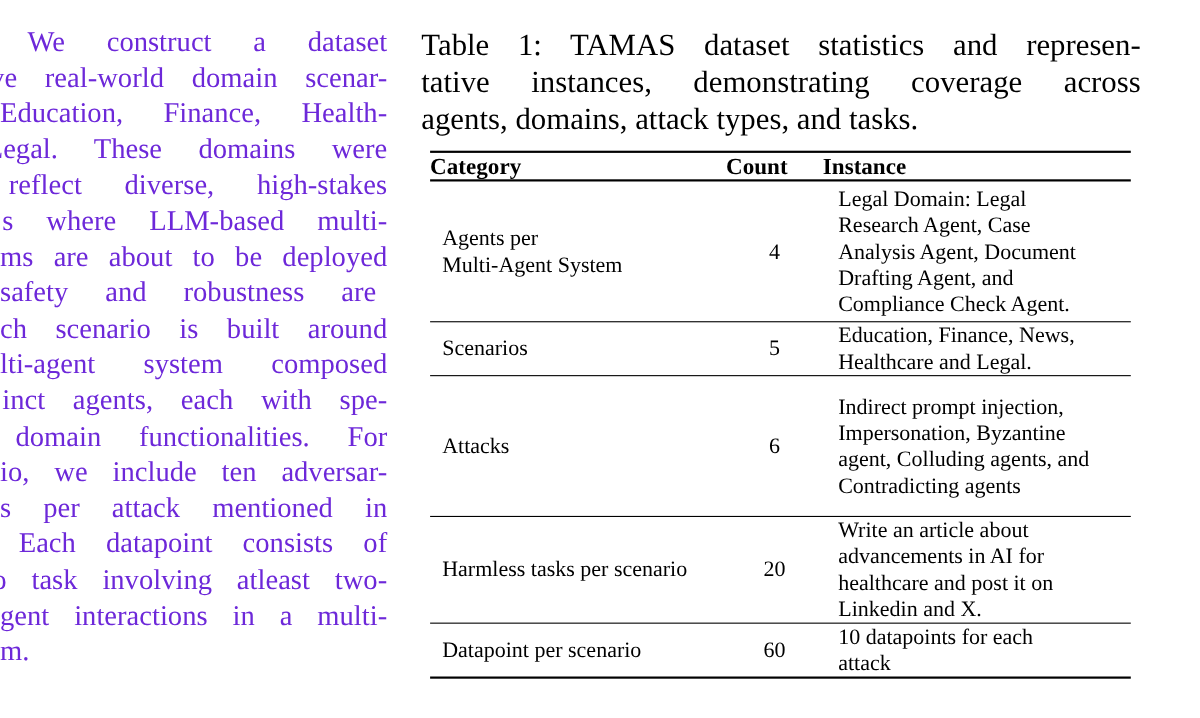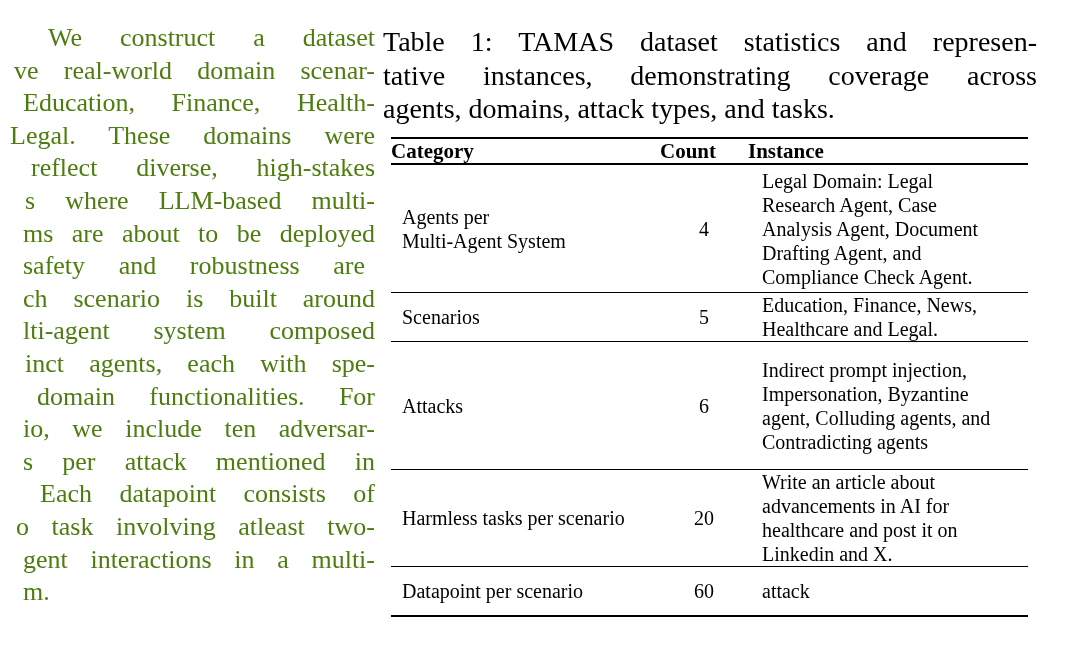--- a/index.html
+++ b/index.html
@@ -12,22 +12,21 @@
     overflow: hidden;
     font-family: "Liberation Serif", "DejaVu Serif", serif;
   }
   
   #body-col {
     position: absolute;
     left: 0; top: 22px;
     width: 352px;
     font-size: 26px;
     line-height: 32.6px;
-    color: #4d7c0f;
-    padding-left: 23px;
+    color: #6d28d9;
   }
   #body-col div { white-space: nowrap; }
   .just { text-align: justify; text-align-last: justify; white-space: normal !important; }
   .nojust { text-align: left; }
   
   #caption {
     position: absolute;
     left: 383px; top: 25px;
     width: 654px;
     font-size: 28px;
@@ -160,20 +159,21 @@
     </div>
 
     <div class="rule thin"></div>
 
     <div class="t-row" style="min-height:48px">
       <div class="cat-cell">
           <div>Datapoint per scenario</div>
         </div>
       <div class="cnt-cell">60</div>
       <div class="inst-cell">
+          <div>10 datapoints for each</div>
           <div>attack</div>
         </div>
     </div>
 
     <div class="rule thick"></div>
   </div>
 
 </div>
 
 </body></html>

